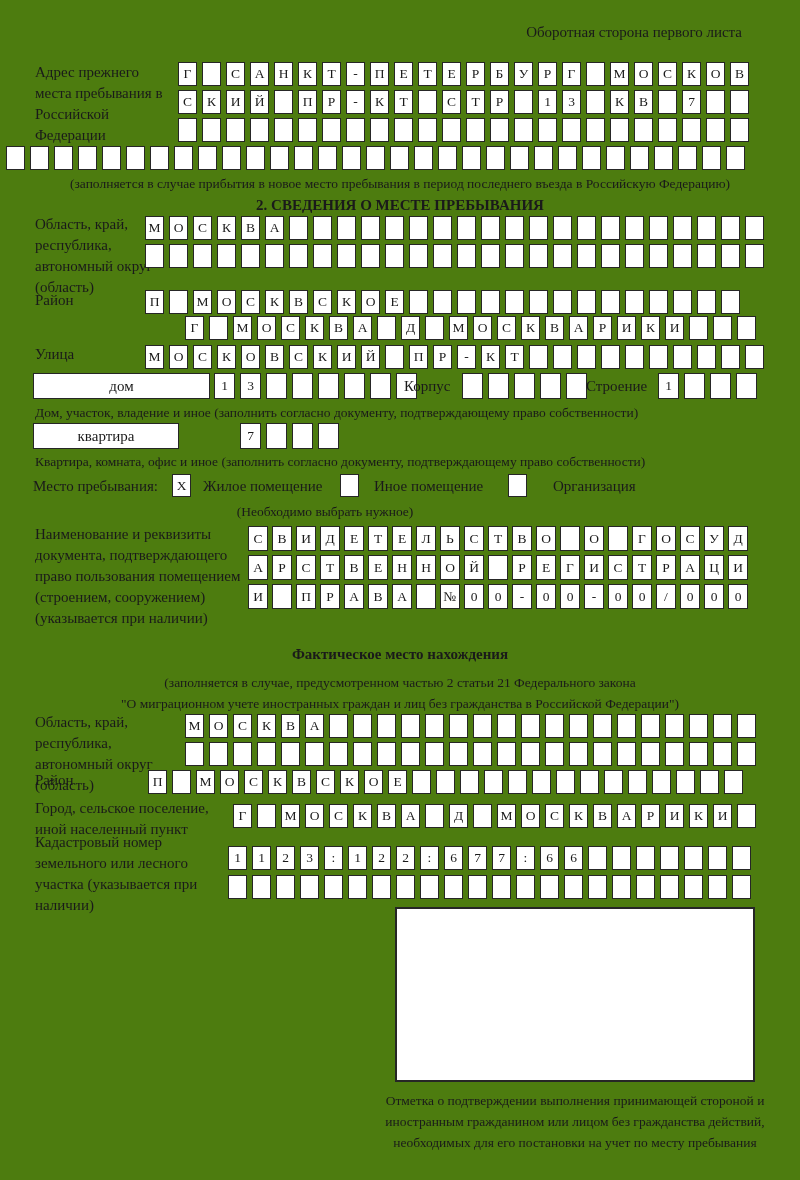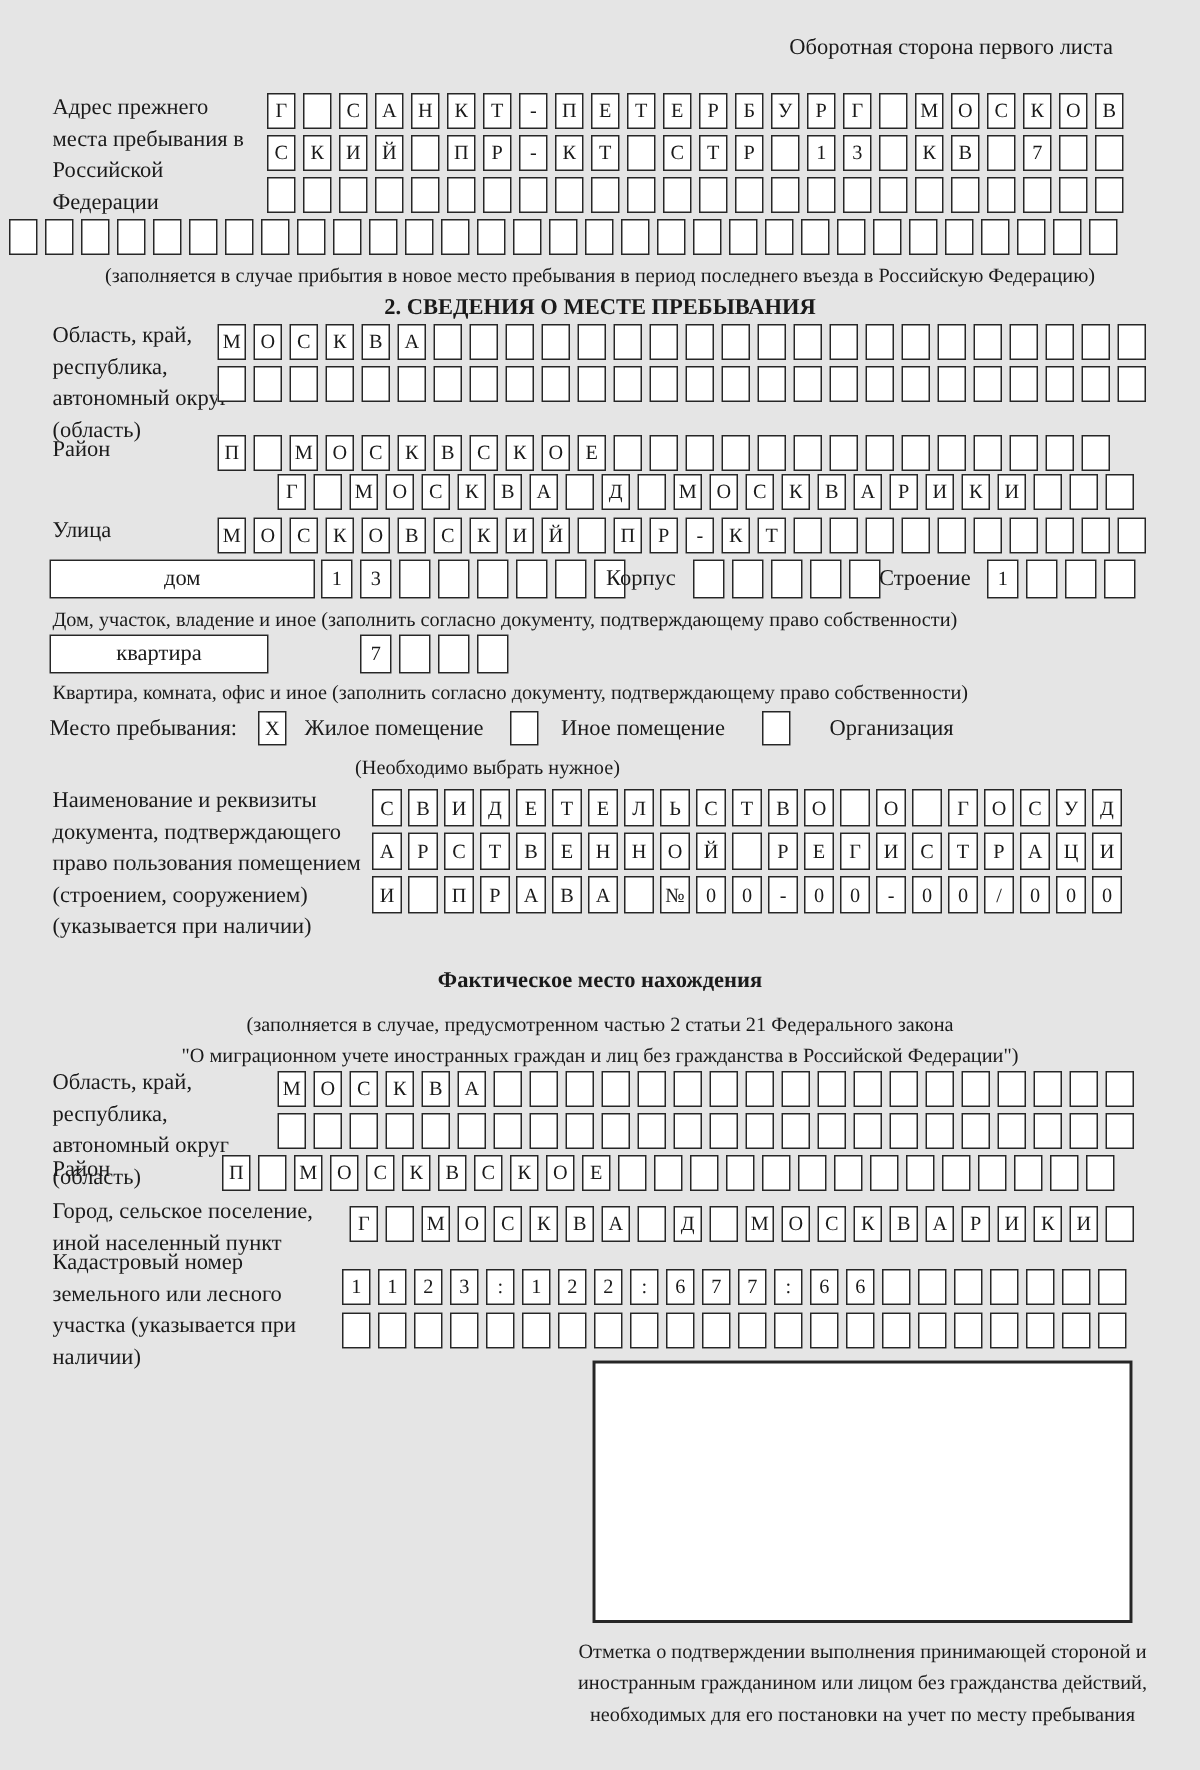--- a/index.html
+++ b/index.html
@@ -1,16 +1,16 @@
 <!DOCTYPE html>
 <html><head>
 <meta charset="utf-8">
 <style>
   html,body{margin:0;padding:0;background:#fff;}
-  .page{position:relative;width:800px;height:1180px;background:#e5e5e5;
+  .page{position:relative;width:800px;height:1180px;background:#4d7c0f;
         font-family:"Liberation Serif","DejaVu Serif",serif;color:#1a1a1a;overflow:hidden;}
   .abs{position:absolute;}
   .label{font-size:15px;line-height:21px;}
   .caption{font-size:13.5px;line-height:19px;}
   .center{text-align:center;}
   .bold{font-weight:bold;}
   .boxrow{display:flex;gap:5px;}
   .box{flex:none;width:19px;height:24px;border:1.6px solid #262626;box-sizing:border-box;
        display:flex;align-items:center;justify-content:center;font-size:13.5px;background:#fff;}
   .row-wide{gap:4px;}

